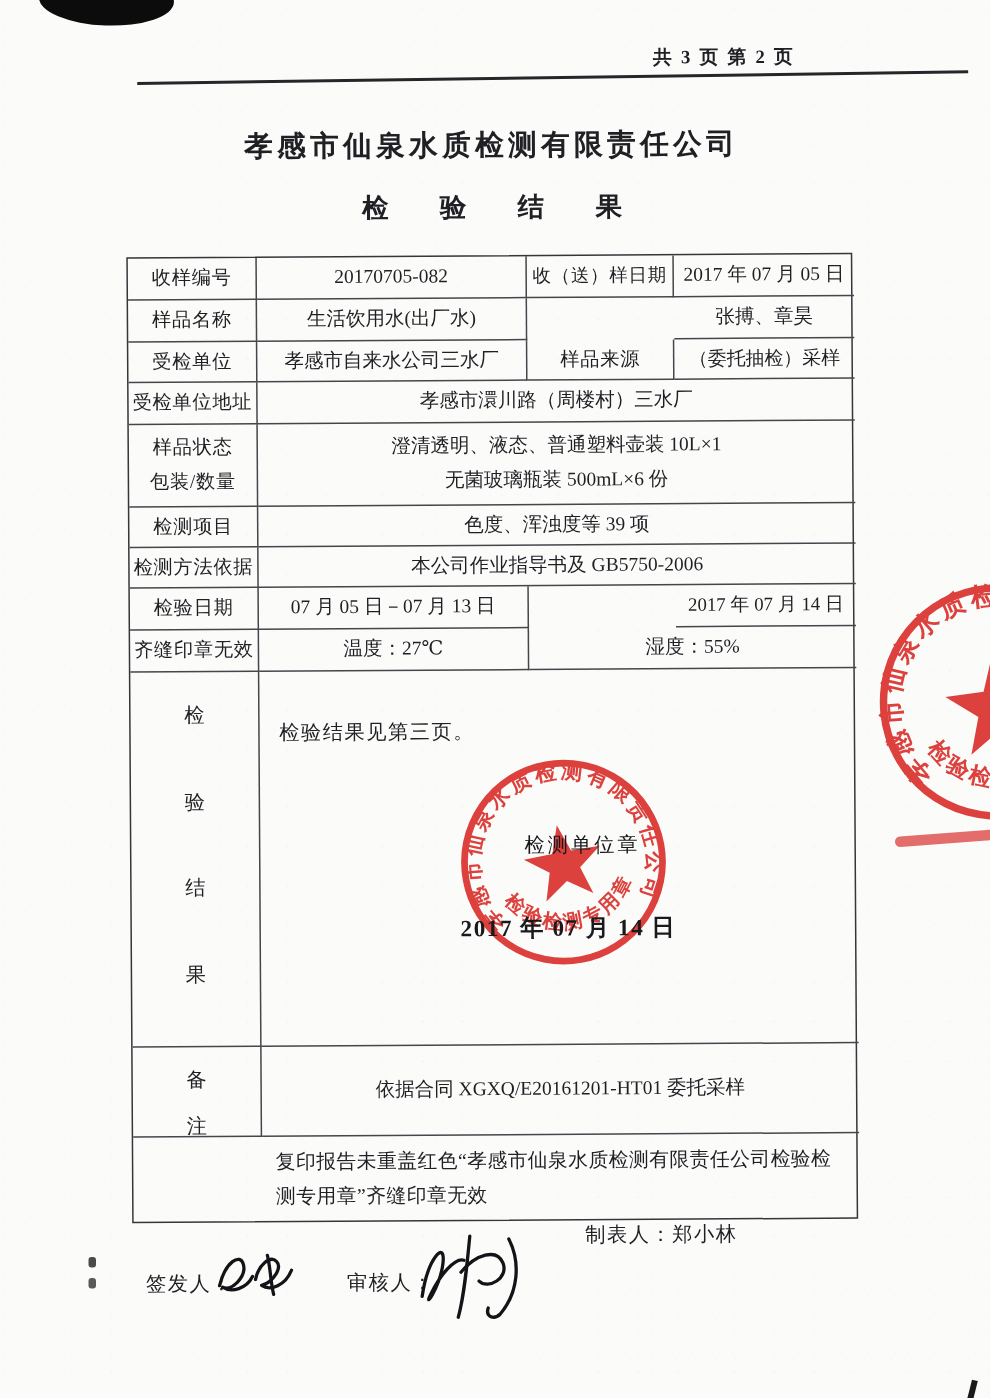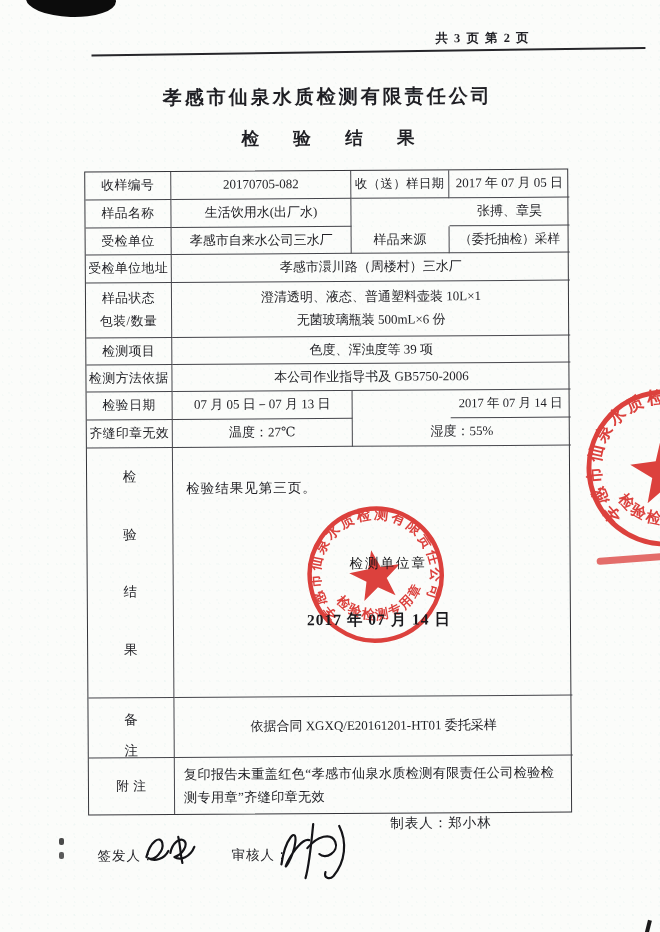--- a/index.html
+++ b/index.html
@@ -139,21 +139,20 @@
         <div class="stamp-caption">检测单位章</div>
         <div class="stamp-date">2017 年 07 月 14 日</div>
       </div>
 
       <div class="cell stack" style="grid-area:11/1">
         <span>备</span>
         <span>注</span>
       </div>
       <div class="cell lastC" style="grid-area:11/2/12/5">依据合同 XGXQ/E20161201-HT01 委托采样</div>
 
-      <div class="cell lbl lastR" style="grid-area:12/1">附 注</div>
       <div class="cell lastC lastR note-lines" style="grid-area:12/2/13/5">
         <span>复印报告未重盖红色“孝感市仙泉水质检测有限责任公司检验检</span>
         <span>测专用章”齐缝印章无效</span>
       </div>
     </div>
 
     <svg class="seal edge-seal" width="200" height="200" viewBox="0 0 200 200">
       <circle cx="100" cy="100" r="76" fill="none" stroke="#d9302c" stroke-width="5"></circle>
       <path id="arcTopEdge" d="M 46.8,137.2 A 65 65 0 1 1 153.2,137.2" fill="none"></path>
       <path id="arcBotEdge" d="M 47.4,119.2 A 56 56 0 0 0 152.6,119.2" fill="none"></path>

